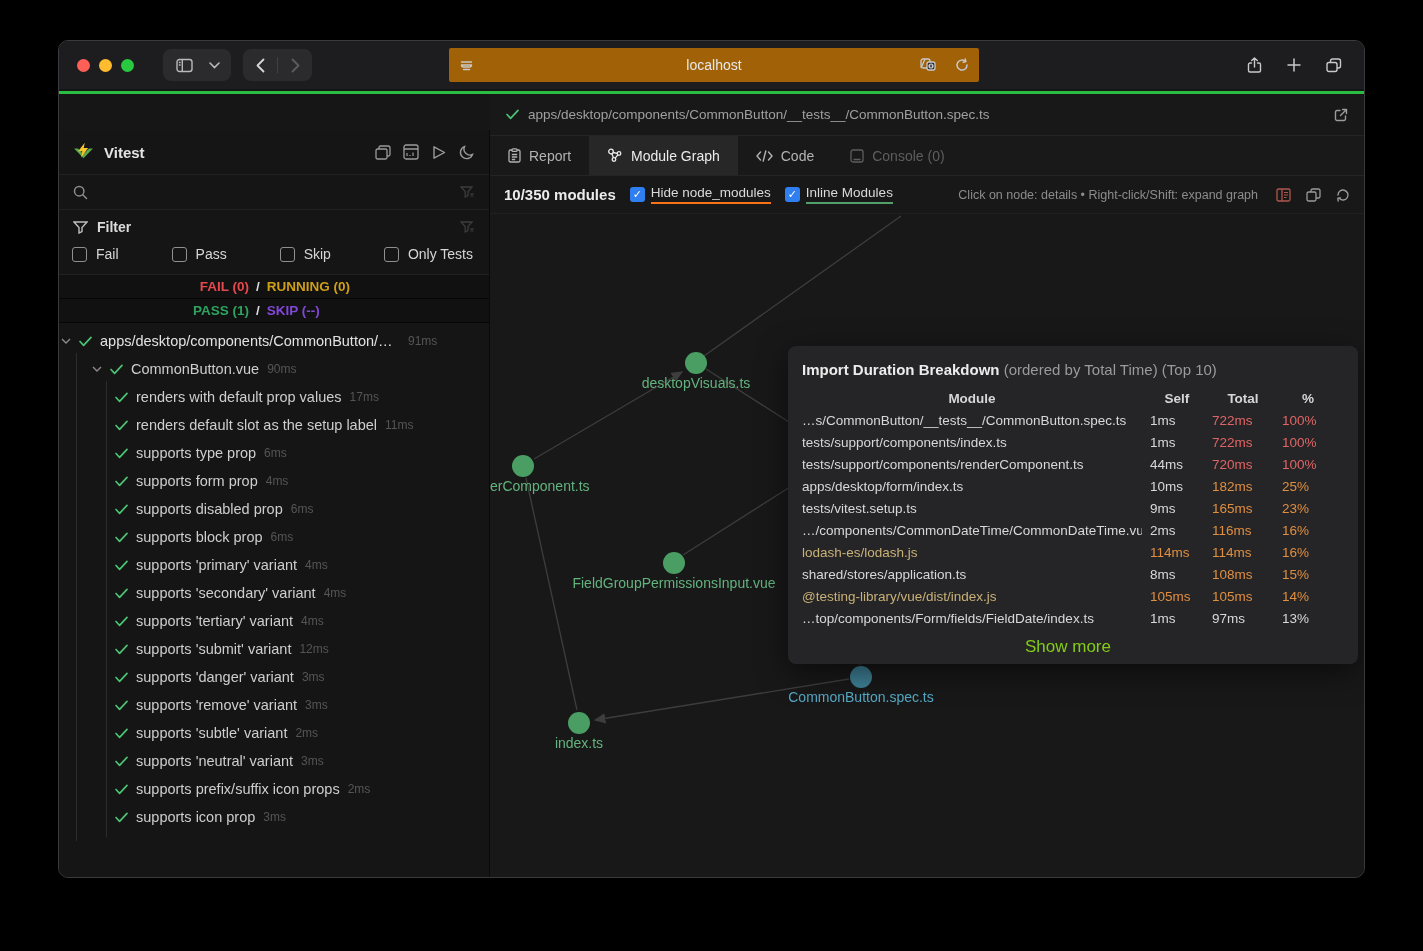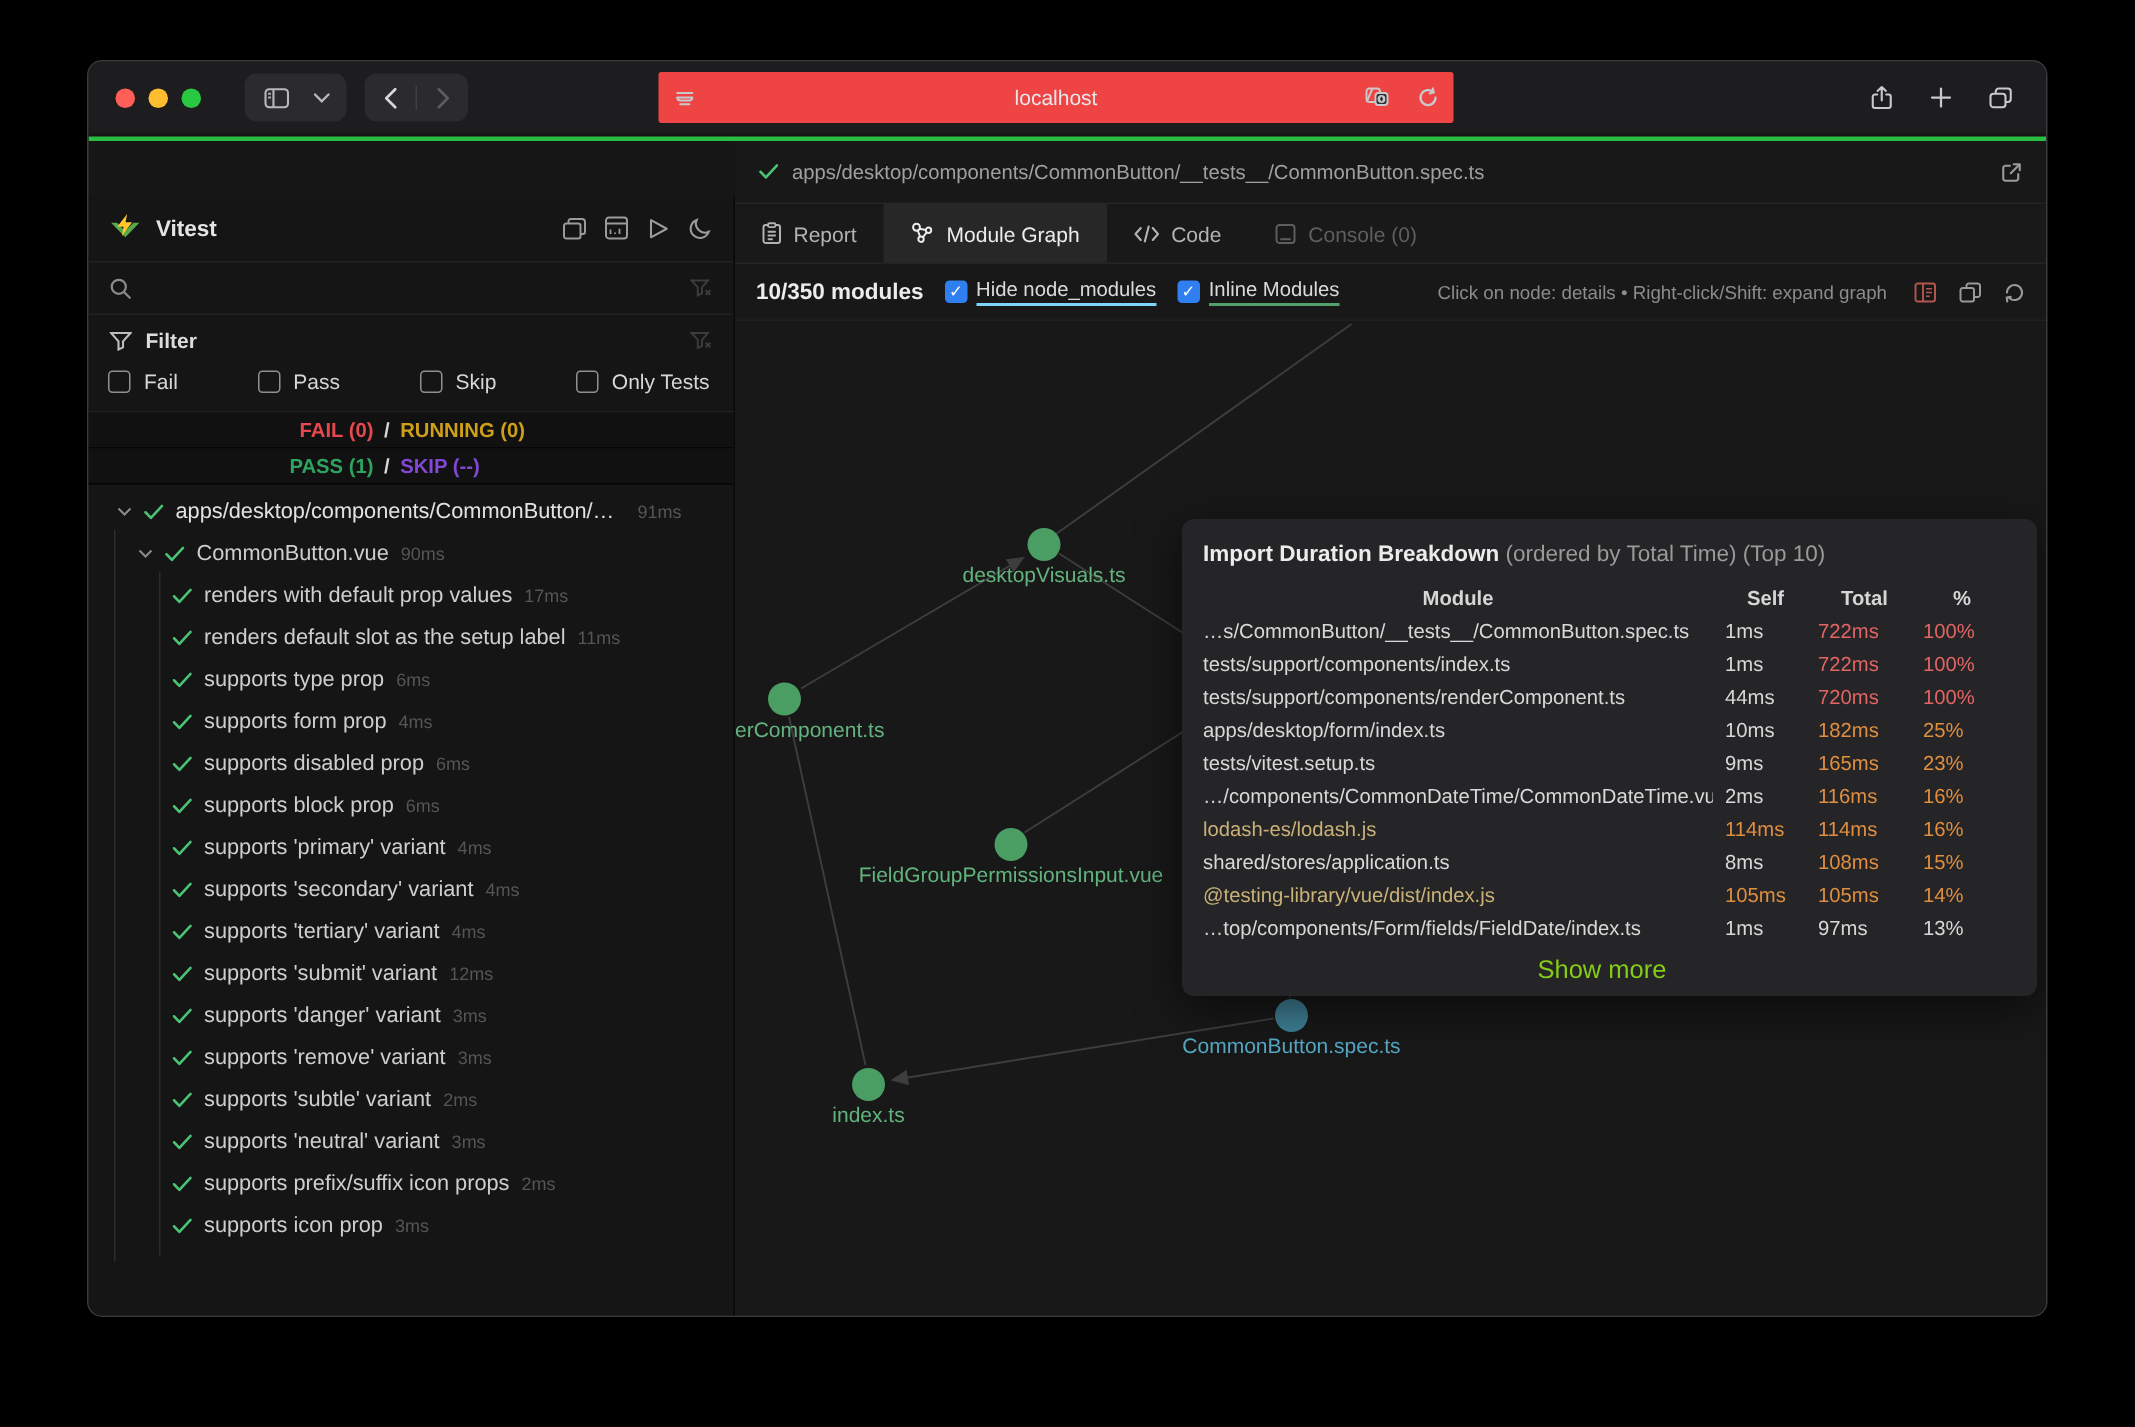--- a/index.html
+++ b/index.html
@@ -9,21 +9,21 @@
   .win { position:absolute; left:58px; top:40px; width:1307px; height:838px;
          background:#161616; border-radius:10px; overflow:hidden; border:1px solid #3a3a3c; }
 
   
   .btoolbar { height:48px; background:#1d1d1f; display:flex; align-items:center; position:relative; }
   .tl { width:13px; height:13px; border-radius:50%; margin-right:9px; }
   .tl-group { display:flex; margin-left:18px; }
   .pill { background:#2b2b2d; border-radius:8px; height:32px; display:flex; align-items:center; color:#b9b9bb; }
   .pbtn { width:34px; height:32px; display:flex; align-items:center; justify-content:center; }
   .sep { width:1px; height:16px; background:#414143; }
-  .urlbar { position:absolute; left:380px; top:7px; width:530px; height:34px; background:#ef4444;
+  .urlbar { position:absolute; left:390px; top:7px; width:530px; height:34px; background:#a16207;
             border-radius:2px; display:flex; align-items:center; color:#c9c9cb; }
   .urltext { position:absolute; left:0; right:0; text-align:center; color:#e8e8ea; font-size:14px; }
   .rcluster { position:absolute; right:13px; display:flex; gap:6px; }
 
   .progress { height:3px; background:#29bd41; margin-top:2px; }
 
   
   .content { display:flex; height:785px; }
   .side { width:431px; background:#151515; border-right:1px solid #090909; display:flex; flex-direction:column;margin-top:36px; }
   .main { flex:1; background:#181818; position:relative; display:flex; flex-direction:column; }
@@ -51,41 +51,41 @@
               background:#111; border-bottom:1px solid #060606; }
   .statline:first-child { border-top:1px solid #060606; }
   .stleft { width:190px; text-align:right; }
   .stslash { color:#d8d8d8; margin:0 7px; }
   .c-fail { color:#e5484d; } .c-run { color:#cf9f1a; } .c-pass { color:#2ea35f; } .c-skip { color:#8247d6; }
 
   .tree { flex:1; overflow:hidden; padding-top:4px; position:relative; }
   .guide { position:absolute; width:1px; background:#2c2c2c; }
   .trow { height:28px; display:flex; align-items:center; gap:8px; font-size:14.5px; color:#cecece; cursor:pointer; }
   .trow .dur { font-size:12px; color:#555; }
-  .lvl0 { padding-left:19px; color:#e2e2e2; }
+  .lvl0 { padding-left:2px; color:#e2e2e2; }
   .lvl1 { padding-left:33px; }
   .lvl2 { padding-left:56px; }
   .chev { color:#8a8a8a; }
   .ellip { white-space:nowrap; overflow:hidden; text-overflow:ellipsis; max-width:300px; }
 
   
   .crumb { height:42px; display:flex; align-items:center; padding:0 16px; gap:9px; color:#a0a0a0;
            font-size:13.5px; border-bottom:1px solid #242424; }
   .crumb .ext { margin-left:auto; color:#9b9b9b; cursor:pointer; }
   .tabs { height:40px; display:flex; align-items:stretch; border-bottom:1px solid #242424; background:#191919; }
   .tab { display:flex; align-items:center; gap:8px; padding:0 18px; color:#b3b3b3; font-size:14px; cursor:pointer; }
   .tab.active { background:#272727; color:#ececec; }
   .tab.disabled { color:#5e5e5e; }
 
   .gtoolbar { height:38px; display:flex; align-items:center; padding:0 14px; gap:14px; border-bottom:1px solid #202020; }
   .modcount { color:#ececec; font-weight:bold; font-size:15px; }
   .gchk { display:flex; align-items:center; gap:6px; color:#dadada; font-size:13.5px; cursor:pointer; }
   .bluebox { width:15px; height:15px; border-radius:3px; background:#2f7ff0; color:#fff; font-size:11px;
              display:flex; align-items:center; justify-content:center; }
-  .u-pink { border-bottom:2px solid #7dd3fc; padding-bottom:2px; }
+  .u-pink { border-bottom:2px solid #f97316; padding-bottom:2px; }
   .u-green { border-bottom:2px solid #51a06b; padding-bottom:2px; }
   .hint { margin-left:auto; color:#8c8c8c; font-size:12.5px; }
   .gicons { display:flex; gap:15px; color:#9a9a9a; margin-left:4px; }
 
   .canvas { flex:1; position:relative; }
   .gsvg { position:absolute; inset:0; width:100%; height:100%; font-size:14px; }
 
   
   .overlay { position:absolute; left:298px; top:132px; width:570px; height:318px; background:#252527;
              border-radius:8px; box-shadow:0 8px 30px rgba(0,0,0,.55); padding:15px 24px 10px 14px; z-index:5; }

